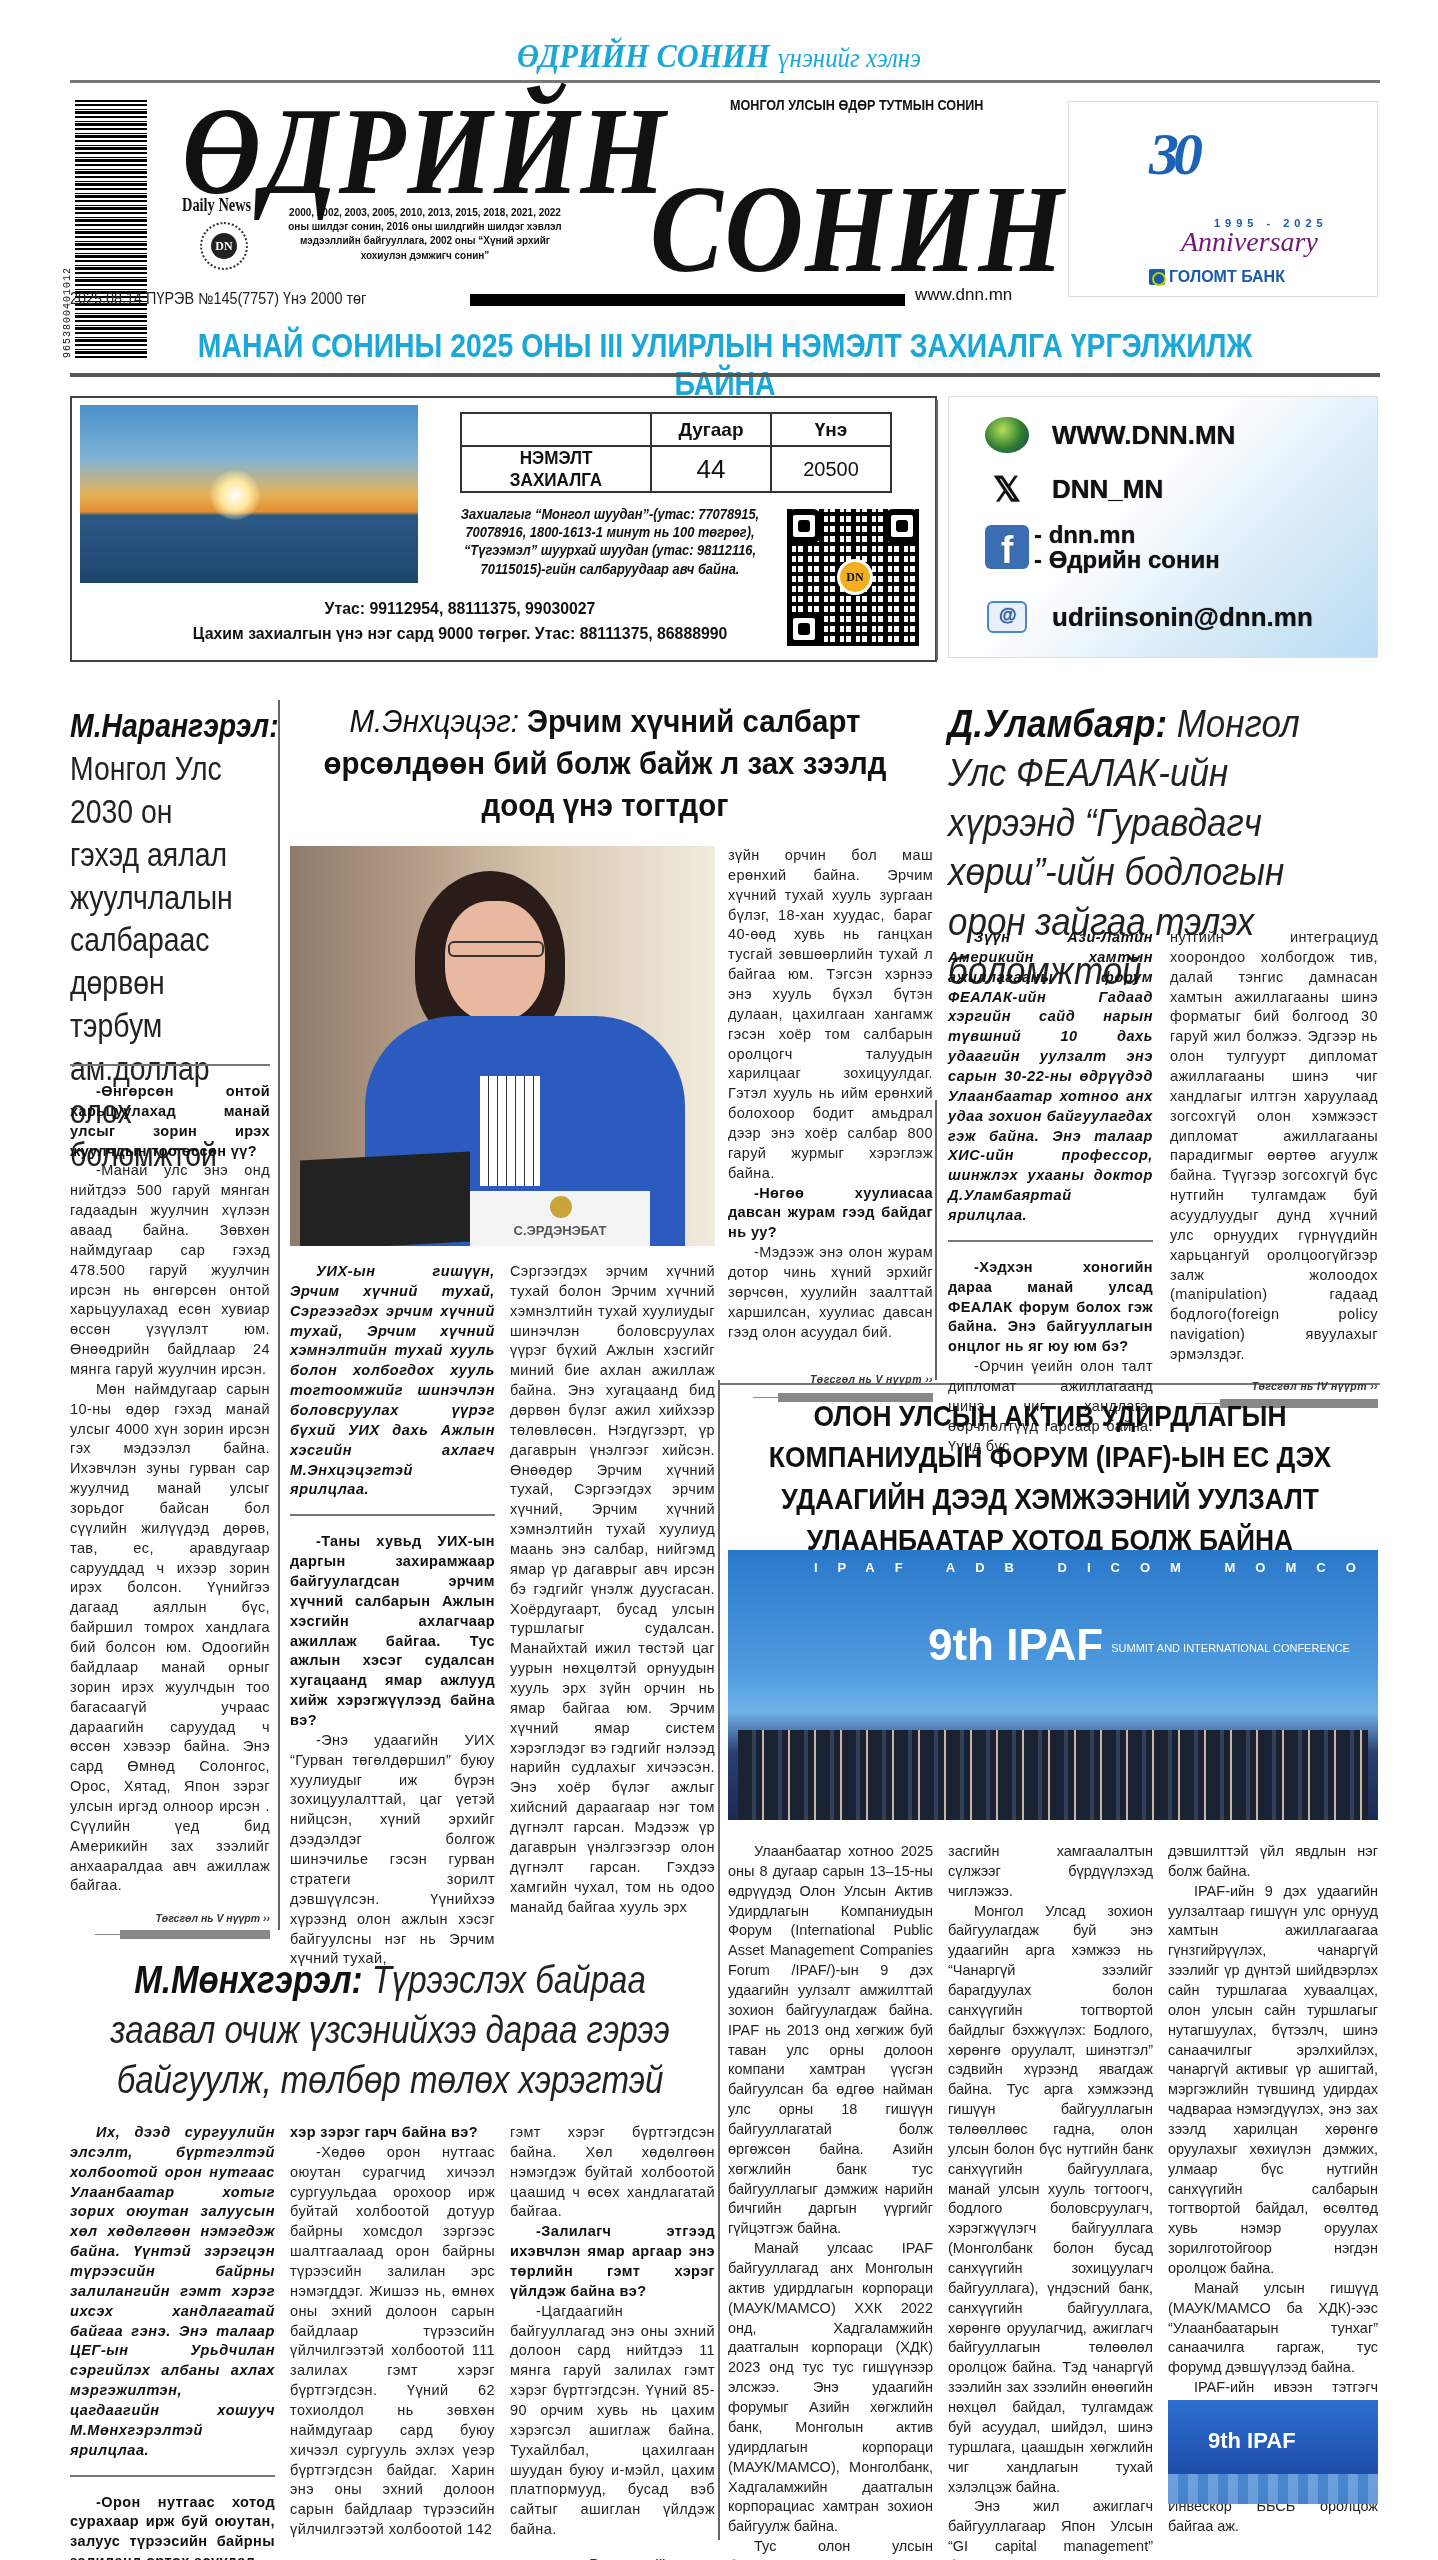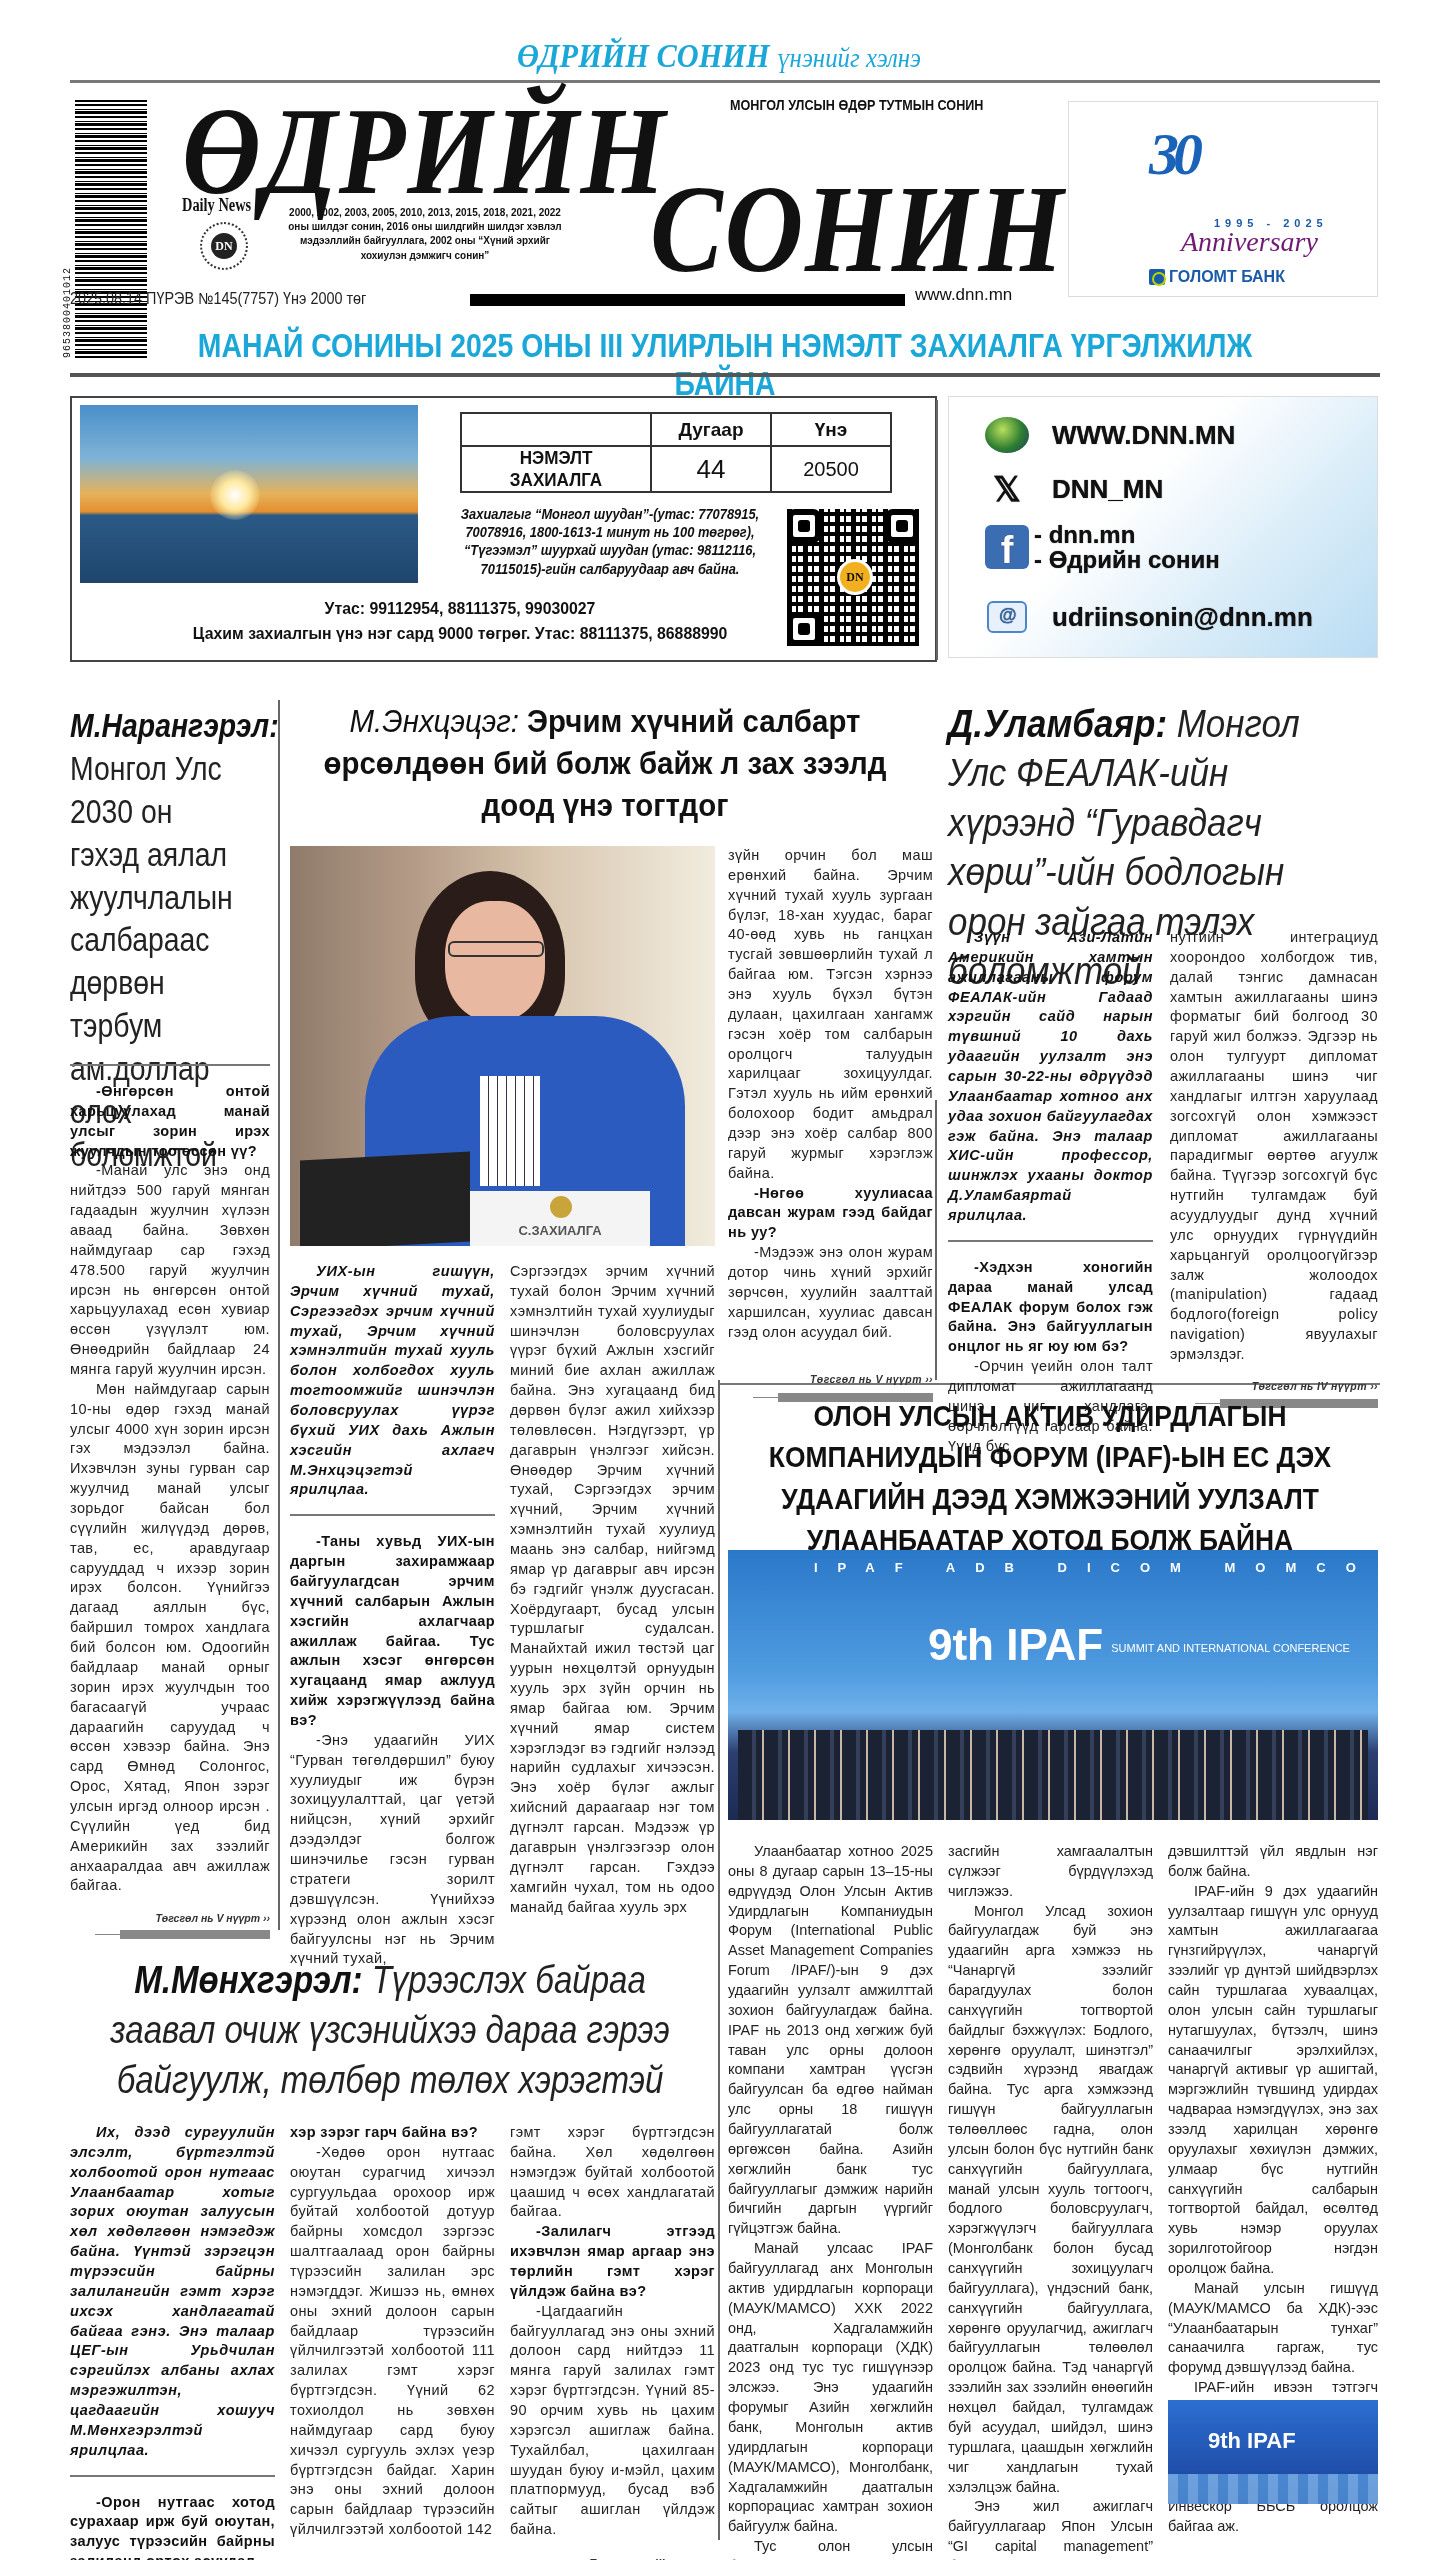--- a/index.html
+++ b/index.html
@@ -214,27 +214,27 @@
   <span class="n">М.Энхцэцэг:</span>
   <b>Эрчим хүчний салбарт өрсөлдөөн бий болж байж л зах зээлд доод үнэ тогтдог</b>
 </div>
 <div class="abs portrait">
   <div class="hair"></div>
   <div class="face"></div>
   <div class="glasses"></div>
   <div class="jacket"></div>
   <div class="shirt"></div>
   <div class="laptop"></div>
-  <div class="plate">С.ЗАХИАЛГА</div>
+  <div class="plate">С.ЭРДЭНЭБАТ</div>
 </div>
 <div class="abs" style="left:290px;top:1262px;width:205px">
   <div class="lead">УИХ-ын гишүүн, Эрчим хүчний тухай, Сэргээгдэх эрчим хүчний тухай, Эрчим хүчний хэмнэлтийн тухай хууль болон холбогдох хууль тогтоомжийг шинэчлэн боловсруулах үүрэг бүхий УИХ дахь Ажлын хэсгийн ахлагч М.Энхцэцэгтэй ярилцлаа.</div>
   <div class="rule"></div>
   <div class="col-text">
-    <p class="q">-Таны хувьд УИХ-ын даргын захирамжаар байгуулагдсан эрчим хүчний салбарын Ажлын хэсгийн ахлагчаар ажиллаж байгаа. Тус ажлын хэсэг өнгөрсөн хугацаанд ямар ажлууд хийж хэрэгжүүлээд байна вэ?</p>
+    <p class="q">-Таны хувьд УИХ-ын даргын захирамжаар байгуулагдсан эрчим хүчний салбарын Ажлын хэсгийн ахлагчаар ажиллаж байгаа. Тус ажлын хэсэг судалсан хугацаанд ямар ажлууд хийж хэрэгжүүлээд байна вэ?</p>
     <p>-Энэ удаагийн УИХ “Гурван төгөлдөршил” буюу хуулиудыг иж бүрэн зохицуулалттай, цаг үетэй нийцсэн, хүний эрхийг дээдэлдэг болгож шинэчилье гэсэн гурван стратеги зорилт дэвшүүлсэн. Үүнийхээ хүрээнд олон ажлын хэсэг байгуулсны нэг нь Эрчим хүчний тухай,</p>
   </div>
 </div>
 <div class="abs col-text" style="left:510px;top:1262px;width:205px">
   <div>Сэргээгдэх эрчим хүчний тухай болон Эрчим хүчний хэмнэлтийн тухай хуулиудыг шинэчлэн боловсруулах үүрэг бүхий Ажлын хэсгийг миний бие ахлан ажиллаж байна. Энэ хугацаанд бид дөрвөн бүлэг ажил хийхээр төлөвлөсөн. Нэгдүгээрт, үр дагаврын үнэлгээг хийсэн. Өнөөдөр Эрчим хүчний тухай, Сэргээгдэх эрчим хүчний, Эрчим хүчний хэмнэлтийн тухай хуулиуд маань энэ салбар, нийгэмд ямар үр дагаврыг авч ирсэн бэ гэдгийг үнэлж дуусгасан. Хоёрдугаарт, бусад улсын туршлагыг судалсан. Манайхтай ижил төстэй цаг уурын нөхцөлтэй орнуудын хууль эрх зүйн орчин нь ямар байгаа юм. Эрчим хүчний ямар систем хэрэглэдэг вэ гэдгийг нэлээд нарийн судлахыг хичээсэн. Энэ хоёр бүлэг ажлыг хийсний дараагаар нэг том дүгнэлт гарсан. Мэдээж үр дагаврын үнэлгээгээр олон дүгнэлт гарсан. Гэхдээ хамгийн чухал, том нь одоо манайд байгаа хууль эрх</div>
 </div>
 <div class="abs col-text" style="left:728px;top:846px;width:205px">
   <div>зүйн орчин бол маш ерөнхий байна. Эрчим хүчний тухай хууль зургаан бүлэг, 18-хан хуудас, бараг 40-өөд хувь нь ганцхан тусгай зөвшөөрлийн тухай л байгаа юм. Тэгсэн хэрнээ энэ хууль бүхэл бүтэн дулаан, цахилгаан хангамж гэсэн хоёр том салбарын оролцогч талуудын харилцааг зохицуулдаг. Гэтэл хууль нь ийм ерөнхий болохоор бодит амьдрал дээр энэ хоёр салбар 800 гаруй журмыг хэрэглэж байна.</div>
   <p class="q">-Нөгөө хуулиасаа давсан журам гээд байдаг нь уу?</p>
   <p>-Мэдээж энэ олон журам дотор чинь хүний эрхийг зөрчсөн, хуулийн заалттай харшилсан, хуулиас давсан гээд олон асуудал бий.</p>

